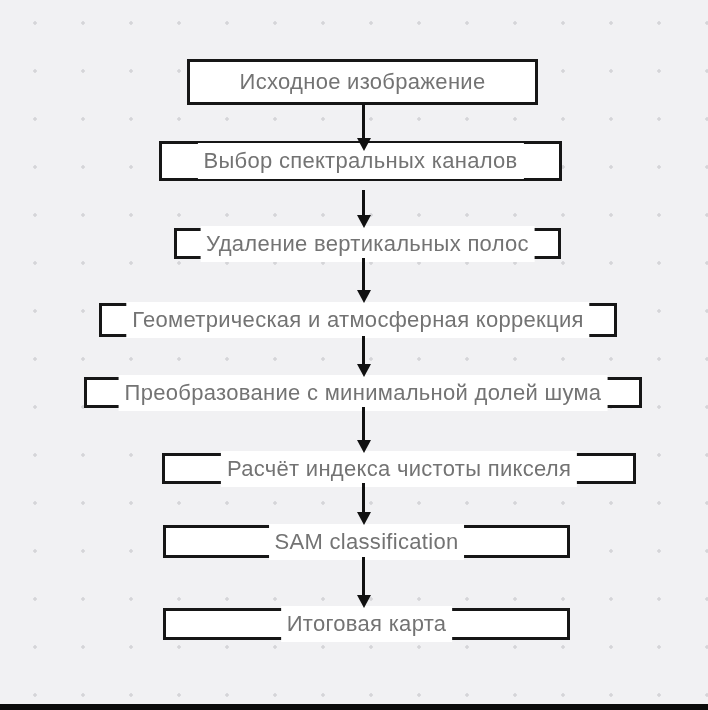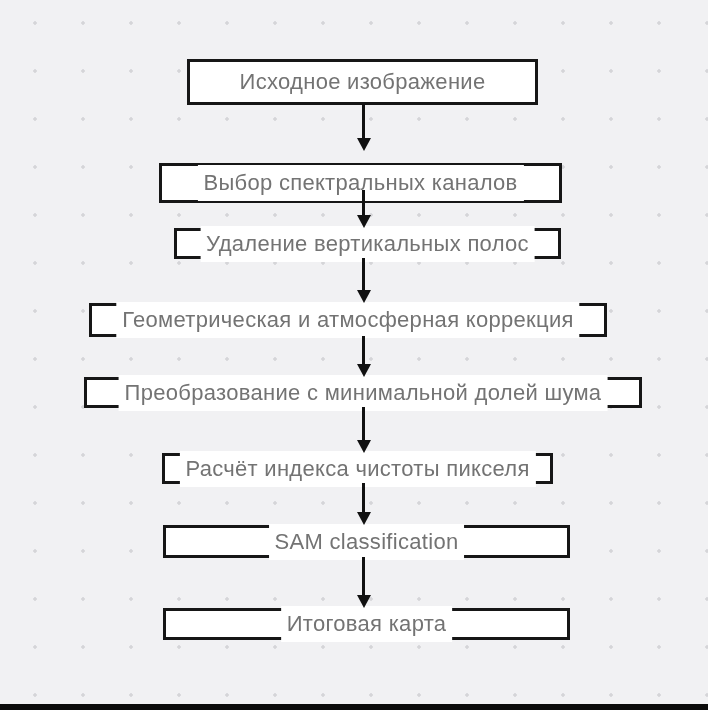--- a/index.html
+++ b/index.html
@@ -59,37 +59,37 @@
 </style>
 </head>
 <body>
 
 <div class="screen">
 
   <div class="node" style="left:187px; top:59px; width:351px; height:46px;">
     <span class="lbl">Исходное изображение</span>
   </div>
 
-  <div class="node" style="left:159px; top:163px; width:403px; height:40px;">
+  <div class="node" style="left:159px; top:141px; width:403px; height:40px;">
     <span class="lbl">Выбор спектральных каналов</span>
   </div>
 
   <div class="node" style="left:166px; top:228px; width:387px; height:31px;margin-left:8px;">
     <span class="lbl">Удаление вертикальных полос</span>
   </div>
 
-  <div class="node" style="left:89px; top:303px; width:518px; height:34px;">
+  <div class="node" style="left:99px; top:303px; width:518px; height:34px;">
     <span class="lbl">Геометрическая и атмосферная коррекция</span>
   </div>
 
   <div class="node" style="left:84px; top:377px; width:558px; height:31px;">
     <span class="lbl">Преобразование с минимальной долей шума</span>
   </div>
 
-  <div class="node" style="left:162px; top:453px; width:391px; height:31px;">
+  <div class="node" style="left:162px; top:453px; width:474px; height:31px;">
     <span class="lbl">Расчёт индекса чистоты пикселя</span>
   </div>
 
   <div class="node" style="left:163px; top:525px; width:407px; height:33px;">
     <span class="lbl">SAM classification</span>
   </div>
 
   <div class="node" style="left:163px; top:608px; width:407px; height:32px;padding-left:12px;">
     <span class="lbl">Итоговая карта</span>
   </div>

